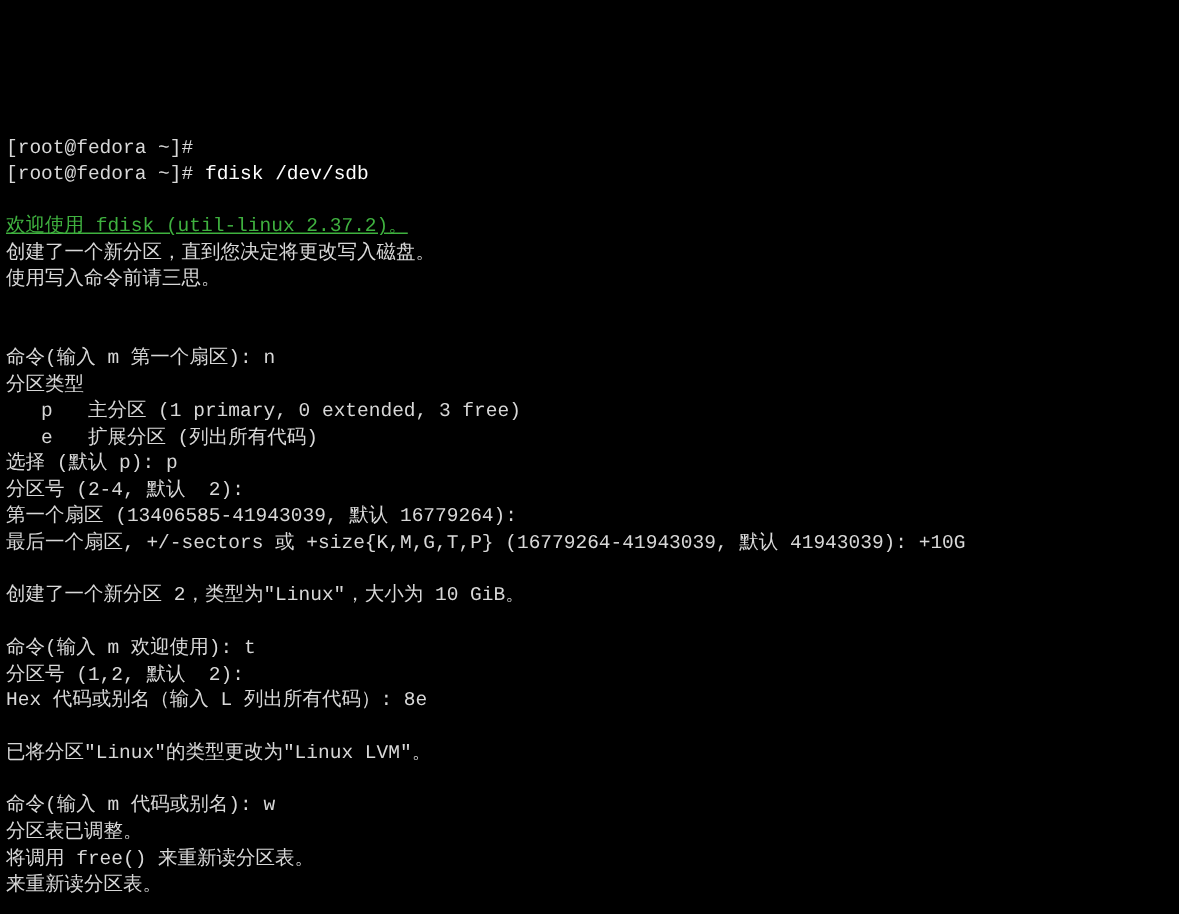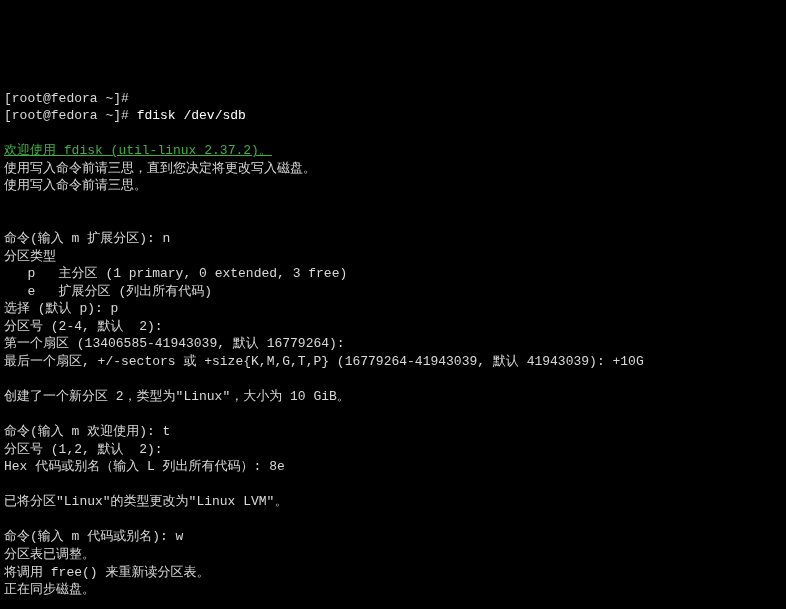--- a/index.html
+++ b/index.html
@@ -34,45 +34,45 @@
 </head>
 <body>
 
 
 
 <div class="term">
 <span>[root@fedora ~]#</span>
 <span>[root@fedora ~]# </span><span class="white">fdisk /dev/sdb</span>
 <span></span>
 <span class="green">欢迎使用 fdisk (util-linux 2.37.2)。</span>
-<span>使用写入命令前请三思，直到您决定将更改写入磁盘。</span>
+<span>创建了一个新分区，直到您决定将更改写入磁盘。</span>
 <span>使用写入命令前请三思。</span>
 <span></span>
 <span></span>
-<span>命令(输入 m 扩展分区): n</span>
+<span>命令(输入 m 第一个扇区): n</span>
 <span>分区类型</span>
 <span>   p   主分区 (1 primary, 0 extended, 3 free)</span>
 <span>   e   扩展分区 (列出所有代码)</span>
 <span>选择 (默认 p): p</span>
 <span>分区号 (2-4, 默认  2):</span>
 <span>第一个扇区 (13406585-41943039, 默认 16779264):</span>
 <span>最后一个扇区, +/-sectors 或 +size{K,M,G,T,P} (16779264-41943039, 默认 41943039): +10G</span>
 <span></span>
 <span>创建了一个新分区 2，类型为"Linux"，大小为 10 GiB。</span>
 <span></span>
 <span>命令(输入 m 欢迎使用): t</span>
 <span>分区号 (1,2, 默认  2):</span>
 <span>Hex 代码或别名（输入 L 列出所有代码）: 8e</span>
 <span></span>
 <span>已将分区"Linux"的类型更改为"Linux LVM"。</span>
 <span></span>
 <span>命令(输入 m 代码或别名): w</span>
 <span>分区表已调整。</span>
 <span>将调用 free() 来重新读分区表。</span>
-<span>正在同步磁盘。</span>
+<span>来重新读分区表。</span>
 <span></span>
 
 
 
 
 
 
 
 
 <span></span>

